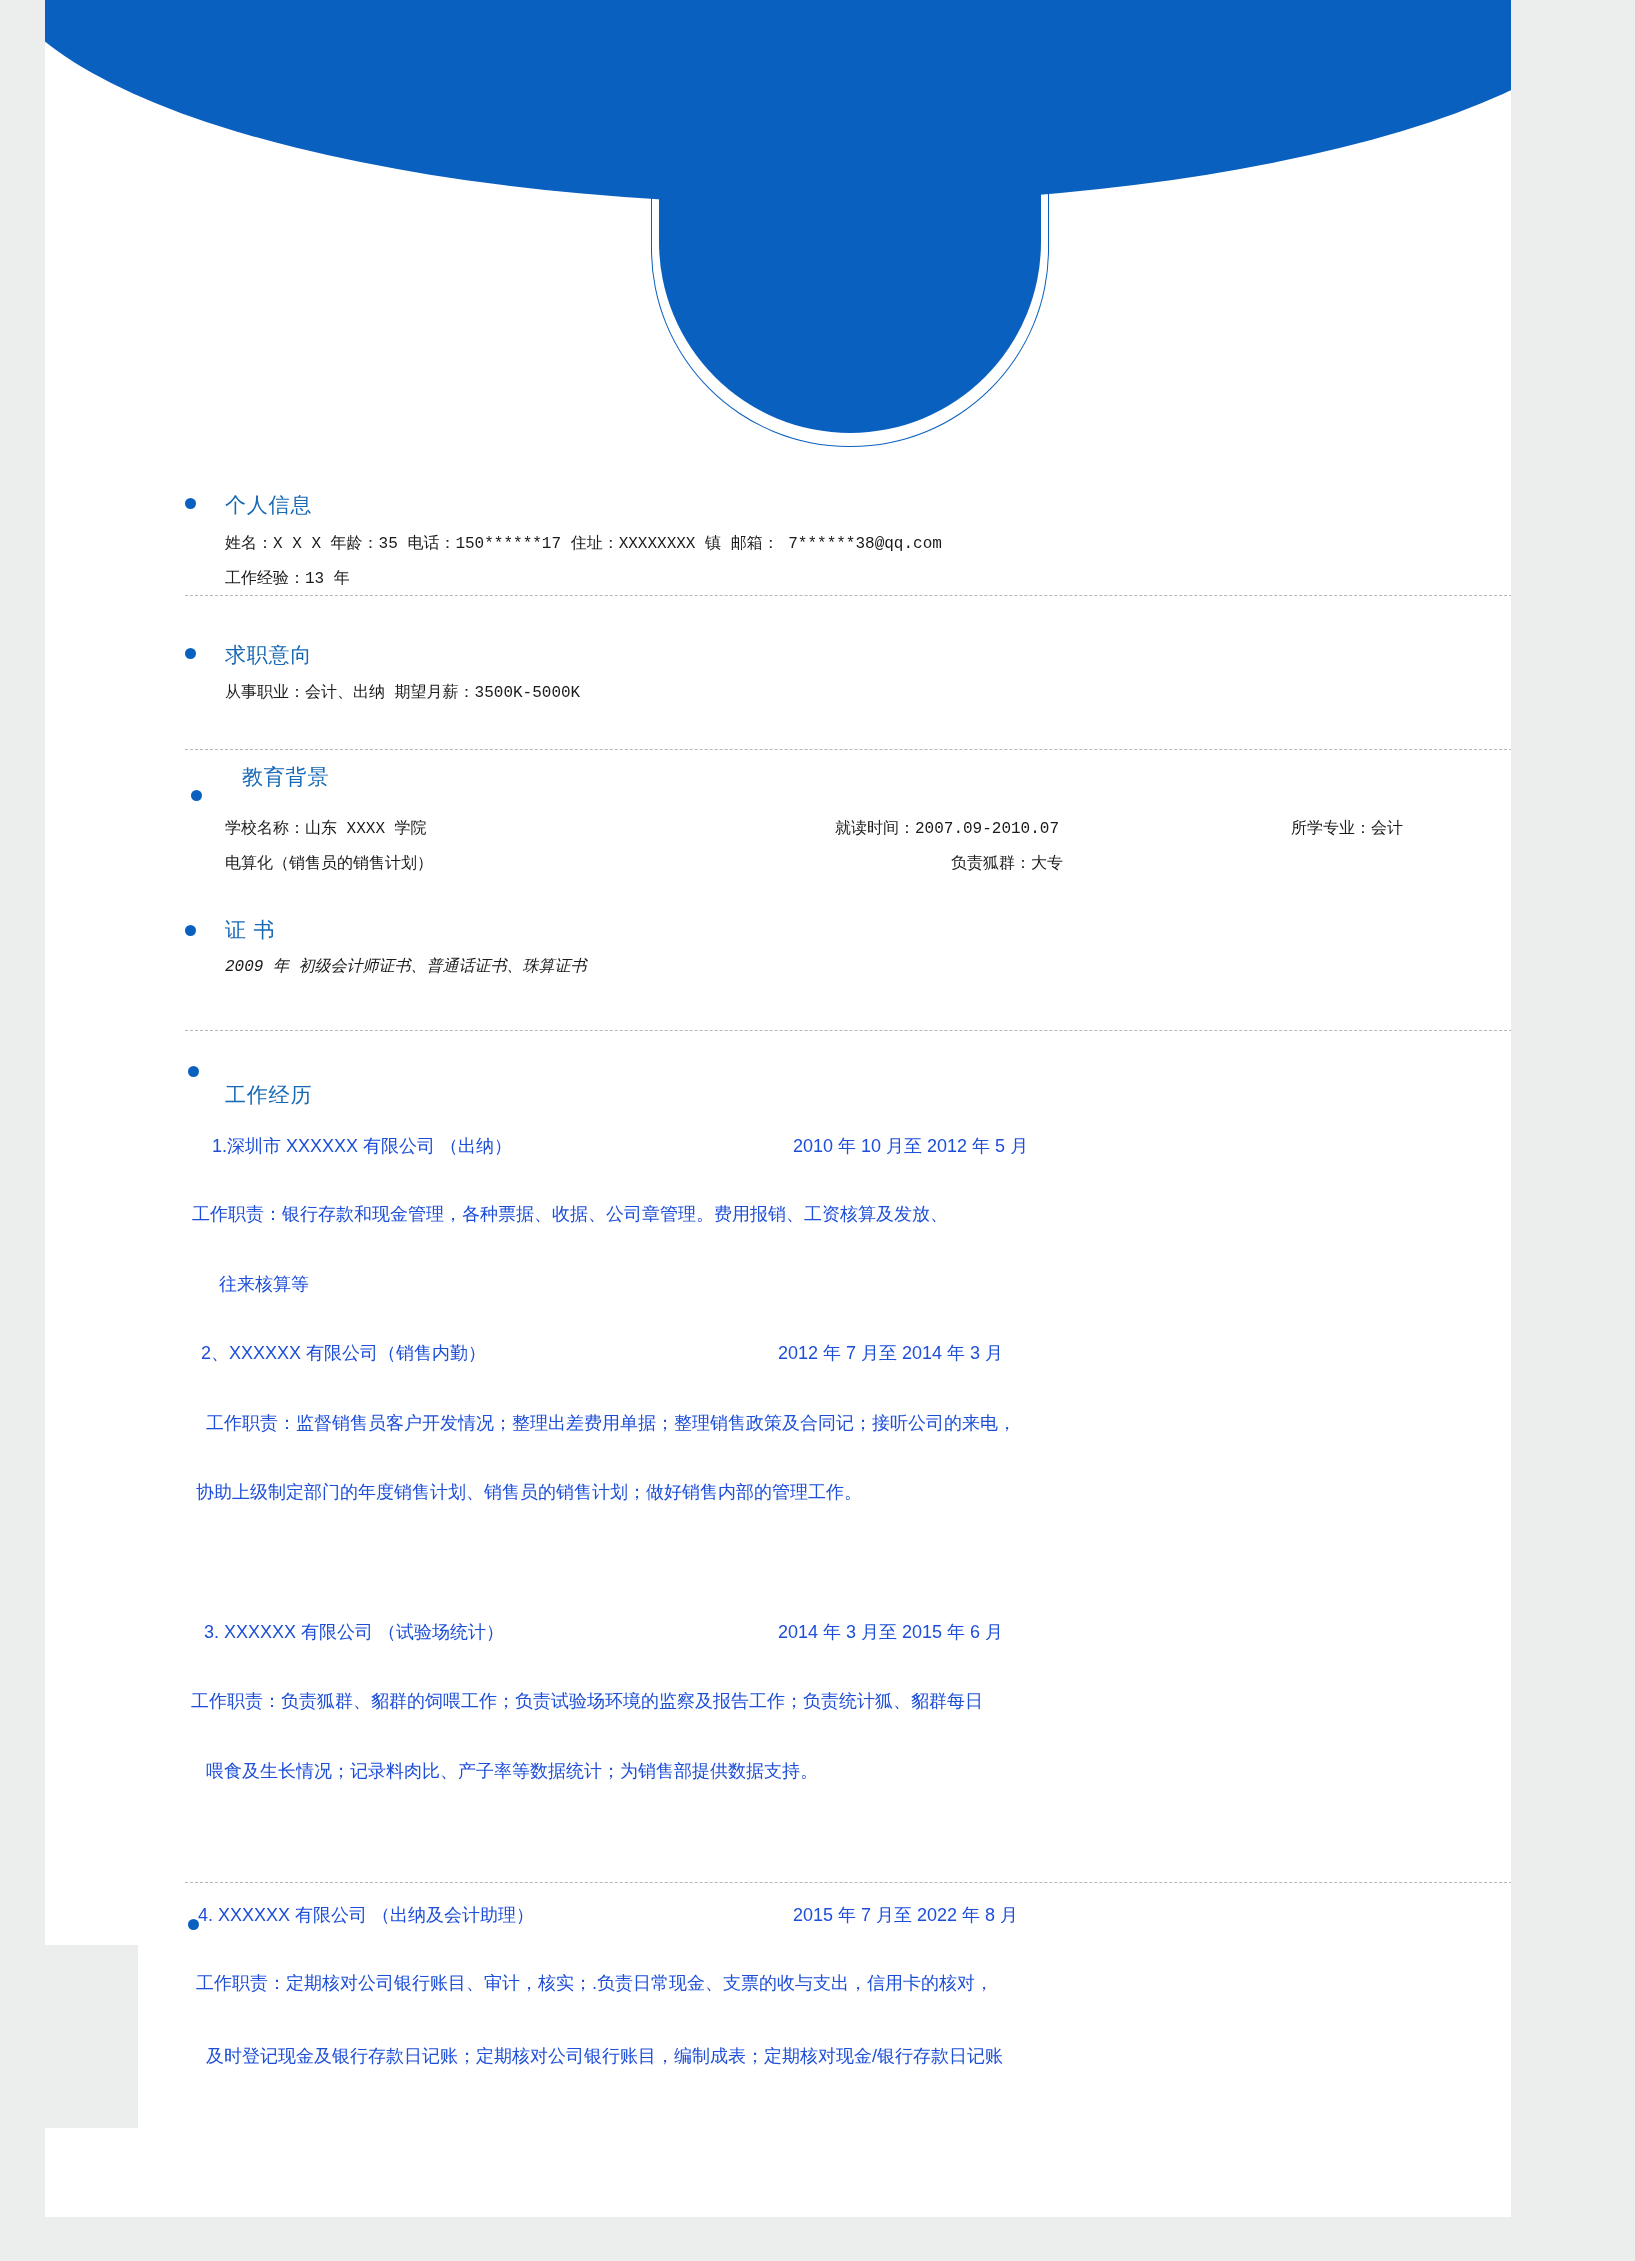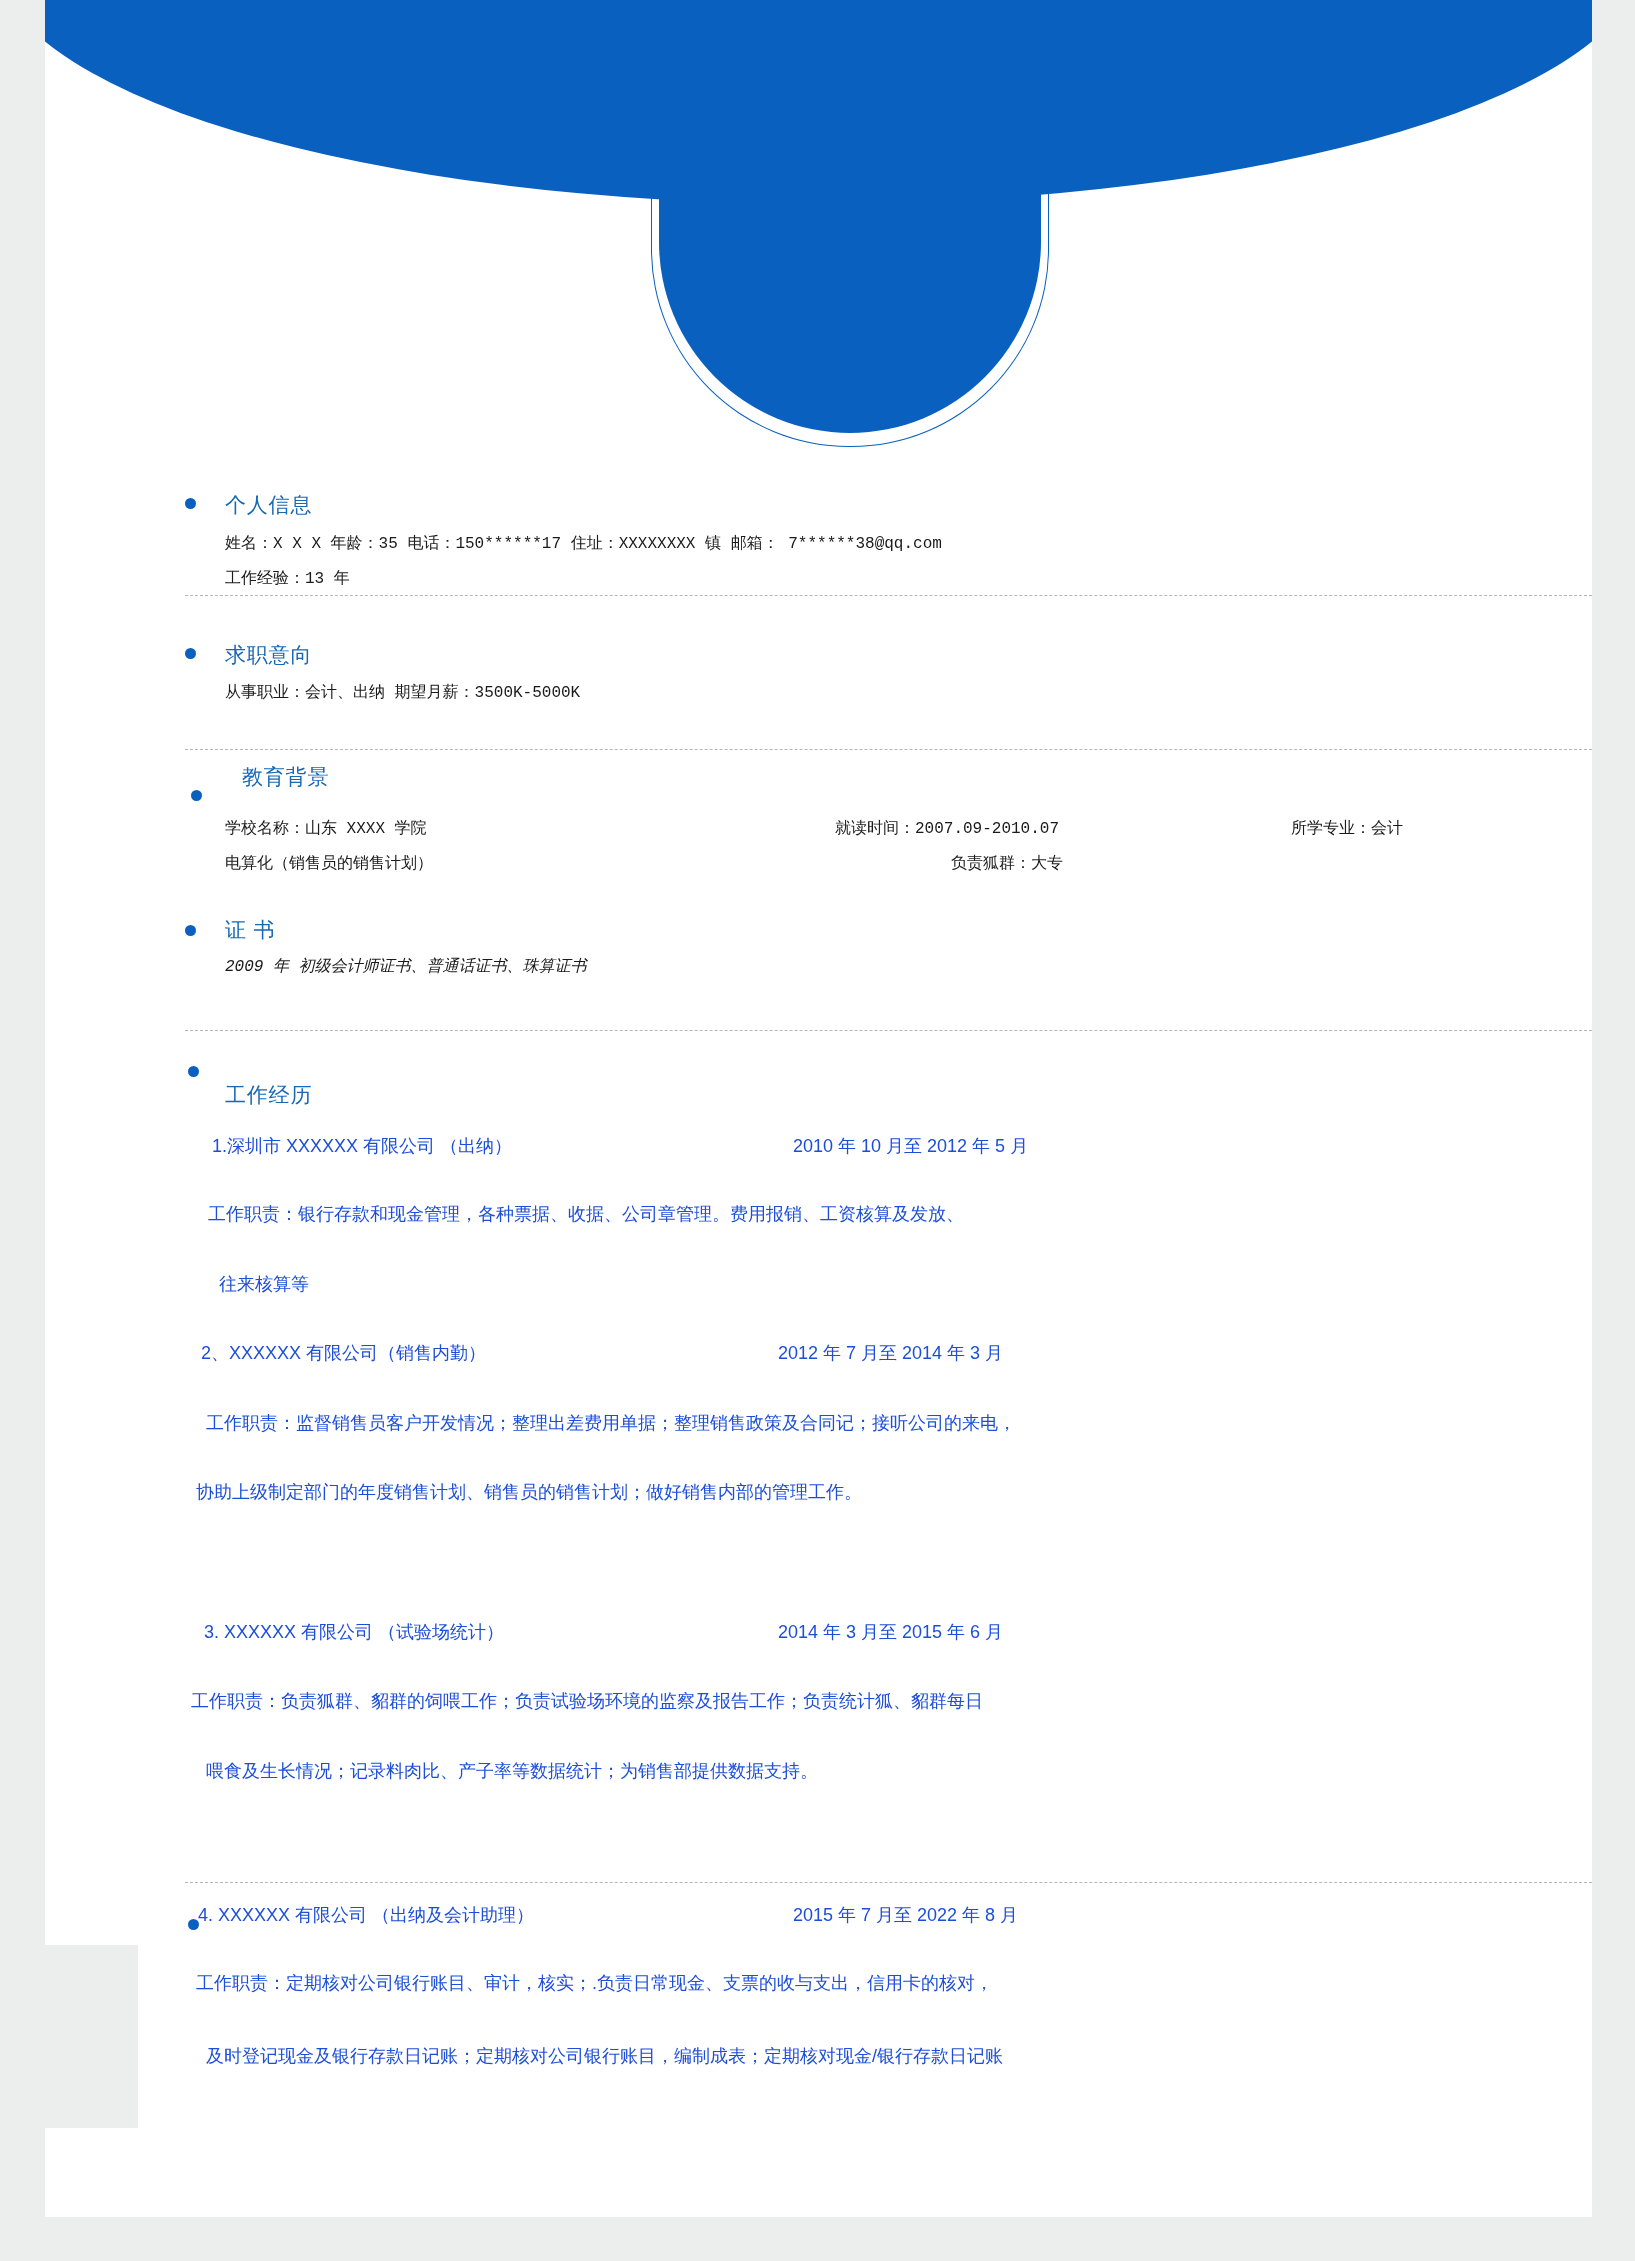--- a/index.html
+++ b/index.html
@@ -14,24 +14,25 @@
     position: relative;
     width: 1636px;
     height: 2261px;
     background: #eceded;
     overflow: hidden;
   }
   .sheet {
     position: absolute;
     left: 45px;
     top: 0;
-    width: 1547px;
+    width: 1434px;
     height: 2217px;
     background: #ffffff;
     overflow: hidden;
+    padding-left: 32px;
   }
   
   .blue-top {
     position: absolute;
     left: -51px;
     top: -527px;
     width: 1649px;
     height: 731px;
     background: #0a60bf;
     border-radius: 0 0 50% 50% / 0 0 34% 34%;
@@ -135,21 +136,21 @@
     <div class="bullet" style="left:140px; top:925px;"></div>
     <div class="sec-title" style="left:180px; top:916px;">证 书</div>
     <div class="txt txt-mono" style="left:180px; top:956px;font-style:italic;">2009 年 初级会计师证书、普通话证书、珠算证书</div>
     <div class="line" style="left:140px; top:1030px; width:1422px;"></div>
 
     <div class="bullet" style="left:143px; top:1066px;"></div>
     <div class="sec-title" style="left:180px; top:1081px;">工作经历</div>
 
     <div class="txt-sans" style="left:167px; top:1134px;">1.深圳市 XXXXXX 有限公司 （出纳）</div>
     <div class="txt-sans" style="left:748px; top:1134px;">2010 年 10 月至 2012 年 5 月</div>
-    <div class="txt-sans" style="left:163px; top:1202px;text-align:right;">工作职责：银行存款和现金管理，各种票据、收据、公司章管理。费用报销、工资核算及发放、</div>
+    <div class="txt-sans" style="left:147px; top:1202px;text-align:right;">工作职责：银行存款和现金管理，各种票据、收据、公司章管理。费用报销、工资核算及发放、</div>
     <div class="txt-sans" style="left:174px; top:1272px;">往来核算等</div>
 
     <div class="txt-sans" style="left:156px; top:1341px;">2、XXXXXX 有限公司（销售内勤）</div>
     <div class="txt-sans" style="left:733px; top:1341px;">2012 年 7 月至 2014 年 3 月</div>
     <div class="txt-sans" style="left:161px; top:1411px;">工作职责：监督销售员客户开发情况；整理出差费用单据；整理销售政策及合同记；接听公司的来电，</div>
     <div class="txt-sans" style="left:151px; top:1480px;">协助上级制定部门的年度销售计划、销售员的销售计划；做好销售内部的管理工作。</div>
 
     <div class="txt-sans" style="left:159px; top:1620px;">3. XXXXXX 有限公司 （试验场统计）</div>
     <div class="txt-sans" style="left:733px; top:1620px;">2014 年 3 月至 2015 年 6 月</div>
     <div class="txt-sans" style="left:146px; top:1689px;">工作职责：负责狐群、貂群的饲喂工作；负责试验场环境的监察及报告工作；负责统计狐、貂群每日</div>

